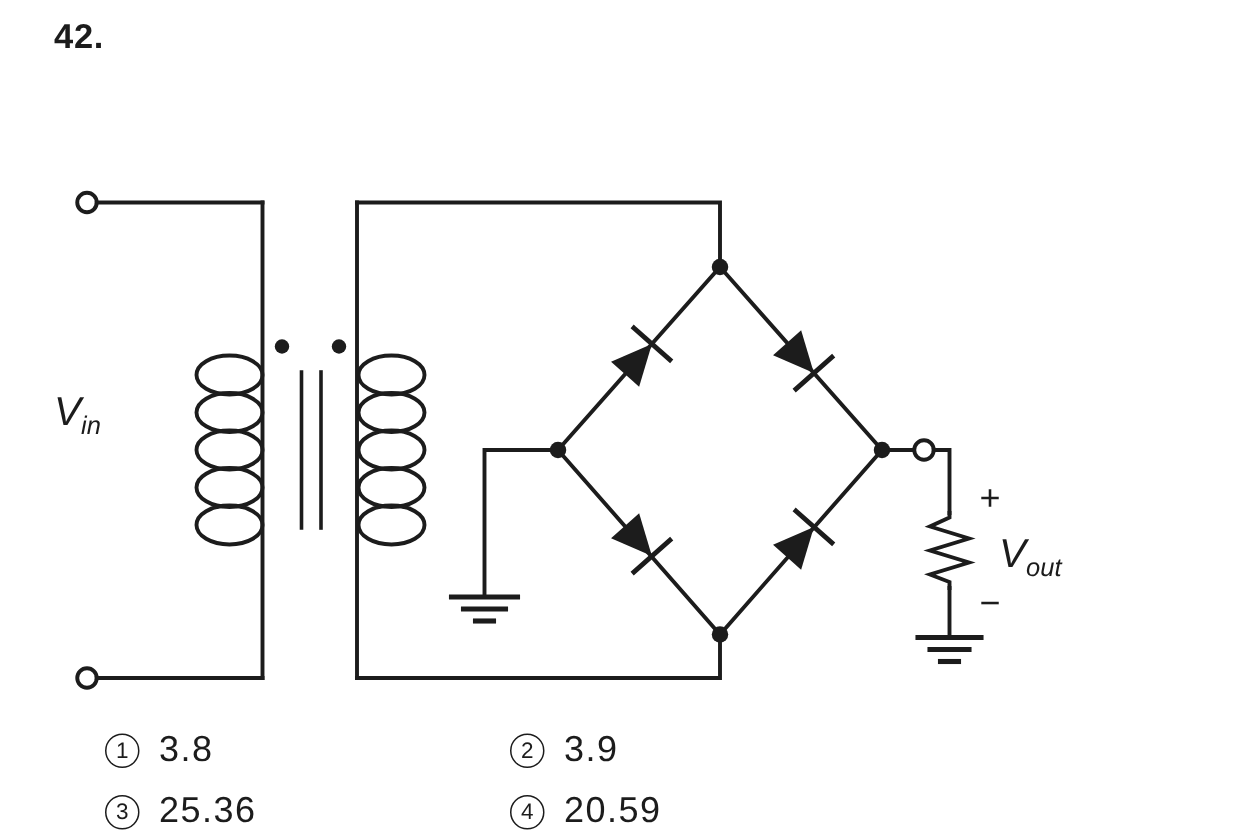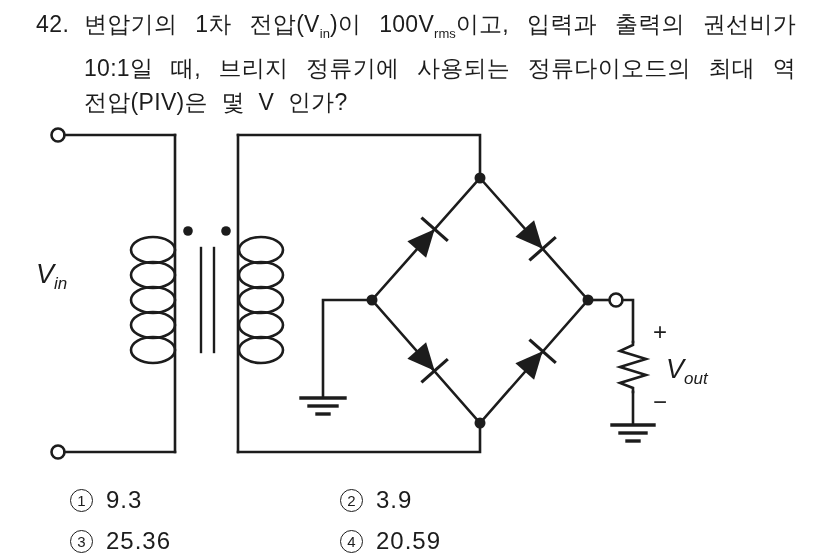--- a/index.html
+++ b/index.html
@@ -4,20 +4,21 @@
 <style>
   html,body{margin:0;padding:0;background:#fff;}
   .page{
     position:relative;width:826px;height:556px;background:#ffffff;overflow:hidden;
     font-family:"Liberation Sans","DejaVu Sans",sans-serif;color:#1c1c1c;
   }
   
   .qnum{
     position:absolute;left:36px;top:7px;font-size:23px;line-height:34px;
     letter-spacing:.5px;
+    font-weight:bold;
   }
   .qbody{
     position:absolute;left:84px;top:7px;width:712px;margin:0;
     font-size:23px;line-height:34px;text-align:justify;
     word-spacing:7px;letter-spacing:.3px;
   }
   .qbody sub{font-size:13px;letter-spacing:0;}
   
   .circuit{position:absolute;left:0;top:0;}
   
@@ -34,21 +35,20 @@
   .opt-2{left:340px;top:486px;}
   .opt-3{left:70px;top:527px;}
   .opt-4{left:340px;top:527px;}
 </style>
 </head>
 <body>
 
 <div class="page">
 
   <span class="qnum">42.</span>
-  <p class="qbody"><span>변압기의 1차 전압(V</span><sub>in</sub><span>)이 100V</span><sub>rms</sub><span>이고, 입력과 출력의 권선비가 10:1일 때, 브리지 정류기에 사용되는 정류다이오드의 최대 역 전압(PIV)은 몇 V 인가?</span></p>
 
   <svg class="circuit" width="826" height="556" viewBox="0 0 826 556" stroke="#1c1c1c" stroke-width="2.6" fill="none" stroke-linecap="square">
 
     <g>
       <circle cx="58" cy="135" r="6.5" fill="#fff"></circle>
       <polyline points="64.5,135 175,135"></polyline>
       <line x1="175" y1="135" x2="175" y2="452"></line>
       <circle cx="58" cy="452" r="6.5" fill="#fff"></circle>
       <polyline points="64.5,452 175,452"></polyline>
     </g>
@@ -131,21 +131,21 @@
     <g stroke="none" fill="#1c1c1c">
       <text x="36" y="283" font-size="27" font-style="italic"><tspan>V</tspan><tspan font-size="17" dy="6">in</tspan></text>
       <text x="666" y="378" font-size="27" font-style="italic"><tspan>V</tspan><tspan font-size="17" dy="6">out</tspan></text>
       <text x="660" y="340" font-size="24" text-anchor="middle">+</text>
       <text x="660" y="410" font-size="24" text-anchor="middle">−</text>
     </g>
   </svg>
 
   <div class="option opt-1">
     <span class="onum">1</span>
-    <span>9.3</span>
+    <span>3.8</span>
   </div>
   <div class="option opt-2">
     <span class="onum">2</span>
     <span>3.9</span>
   </div>
   <div class="option opt-3">
     <span class="onum">3</span>
     <span>25.36</span>
   </div>
   <div class="option opt-4">

